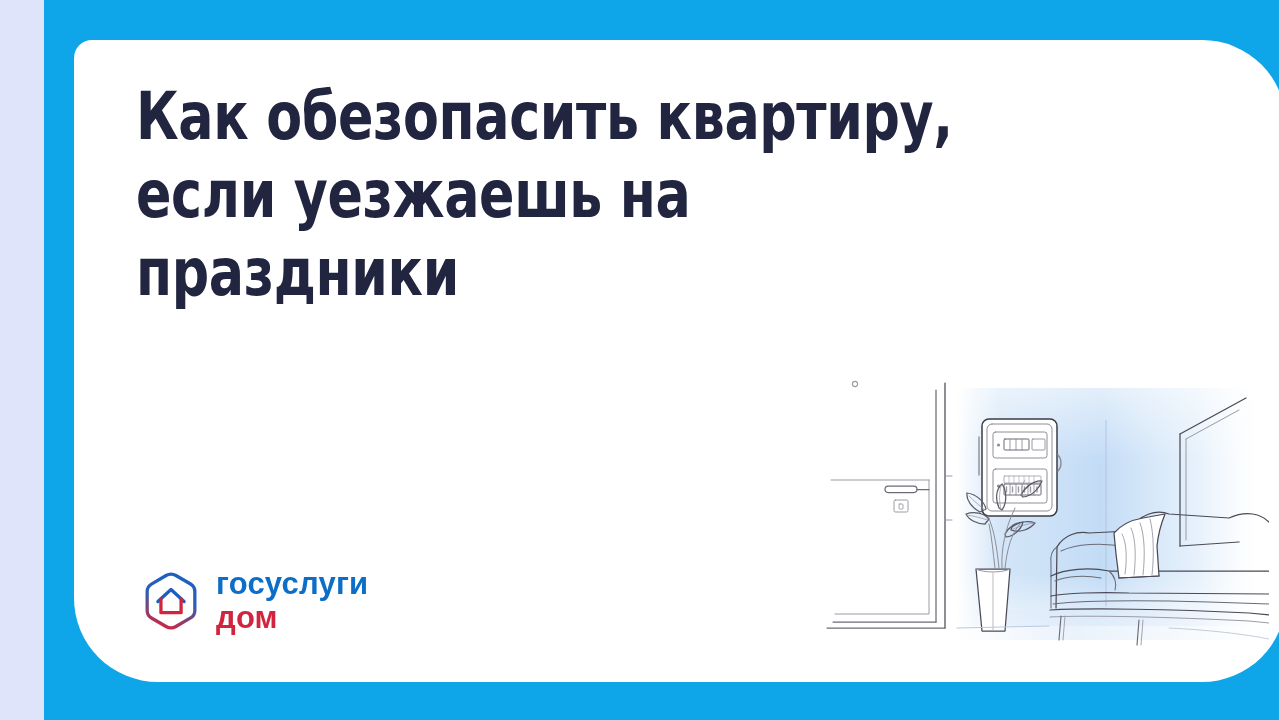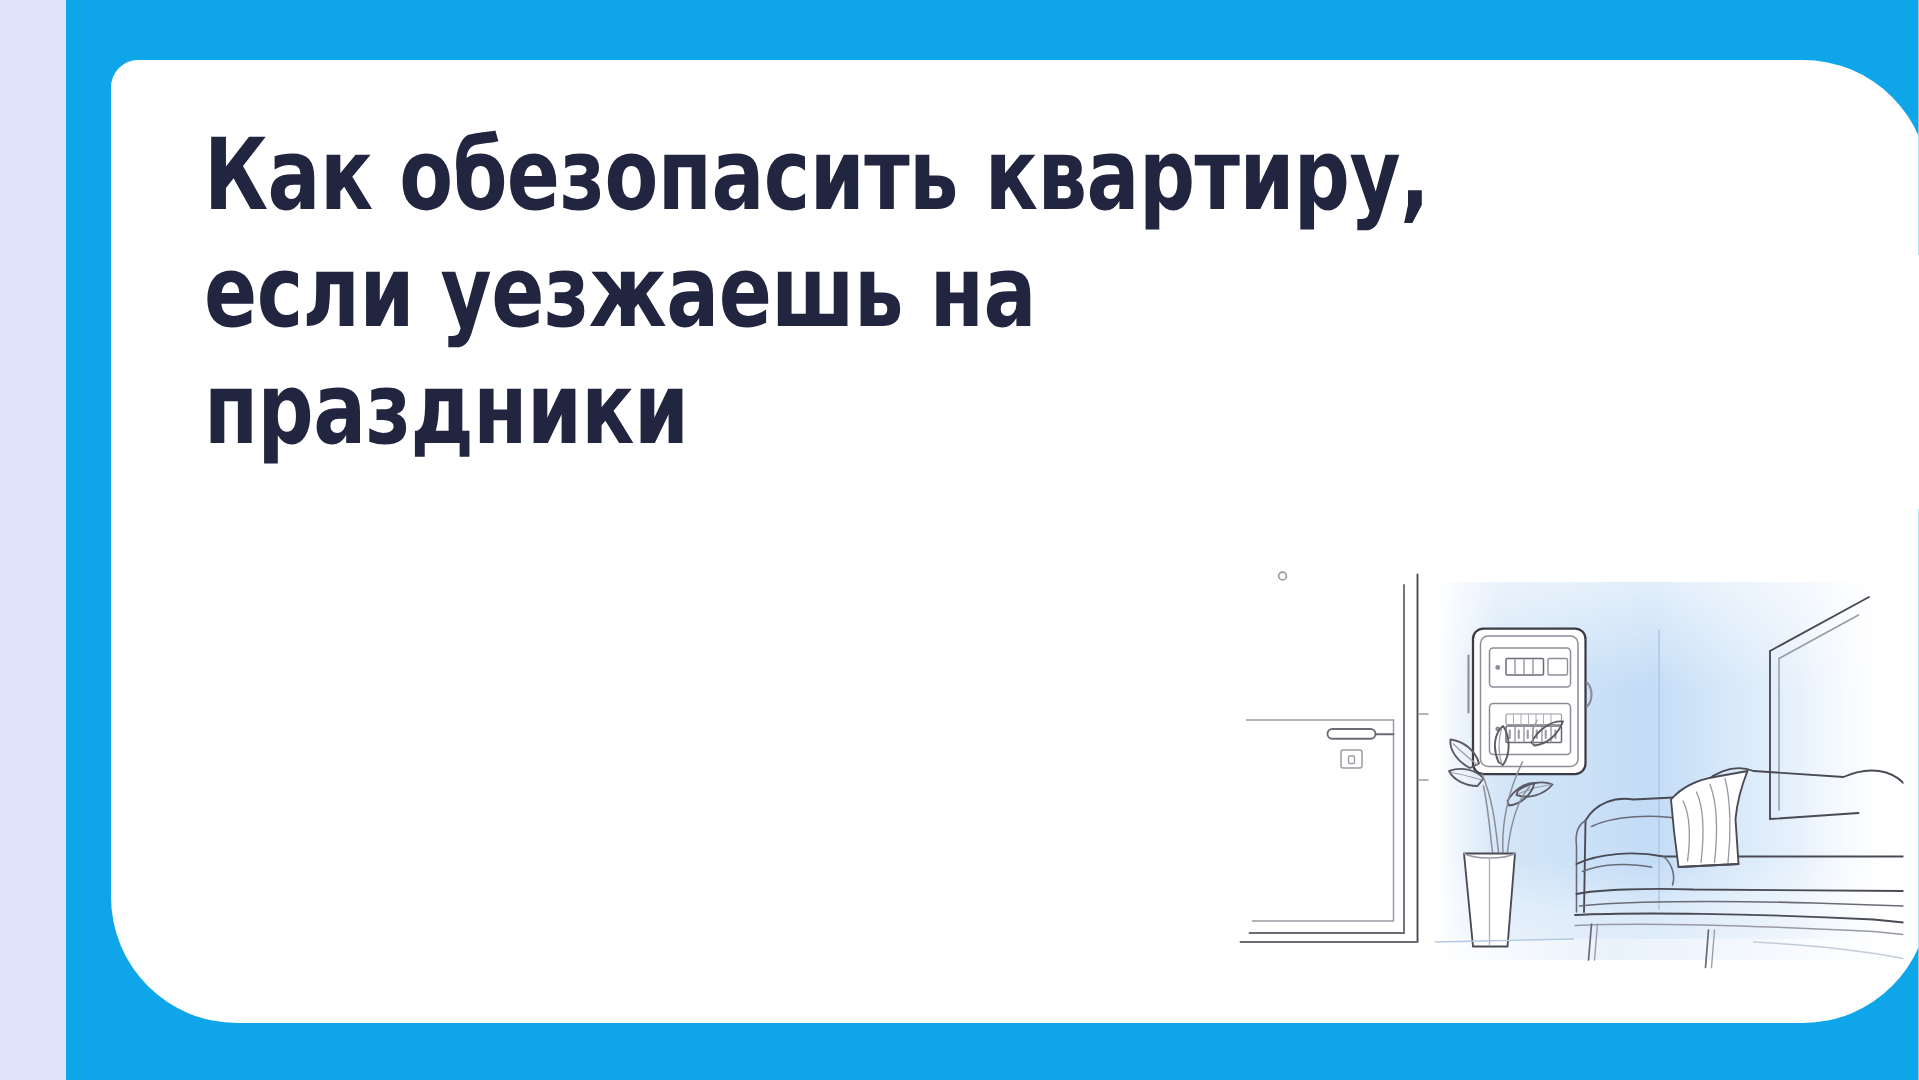--- a/index.html
+++ b/index.html
@@ -82,20 +82,54 @@
 </head>
 <body>
 
 <div id="slide">
 
   <div id="card">
 
     <h1 id="headline">Как обезопасить квартиру,
 если уезжаешь на праздники</h1>
 
+    <div id="logo">
+
+      <svg id="logo-mark" viewBox="0 0 64 64">
+        <defs>
+          <linearGradient id="hexGrad" x1="0.55" y1="0" x2="0.3" y2="1">
+            <stop offset="0%" stop-color="#1d5fc0"></stop>
+            <stop offset="45%" stop-color="#2f5fb4"></stop>
+            <stop offset="100%" stop-color="#d1253f"></stop>
+          </linearGradient>
+        </defs>
+        <path d="M32 4.2
+                 C34.0 4.2 35.6 4.8 37.1 5.7
+                 L52.2 14.5
+                 C55.1 16.2 56.6 18.8 56.6 22.2
+                 L56.6 41.8
+                 C56.6 45.2 55.1 47.8 52.2 49.5
+                 L37.1 58.3
+                 C35.6 59.2 34.0 59.8 32 59.8
+                 C30.0 59.8 28.4 59.2 26.9 58.3
+                 L11.8 49.5
+                 C8.9 47.8 7.4 45.2 7.4 41.8
+                 L7.4 22.2
+                 C7.4 18.8 8.9 16.2 11.8 14.5
+                 L26.9 5.7
+                 C28.4 4.8 30.0 4.2 32 4.2 Z" fill="none" stroke="url(#hexGrad)" stroke-width="3.4"></path>
+        <path d="M18.5 32.6 L32 20.2 L45.5 32.6" fill="none" stroke="#1d5fc0" stroke-width="3.4" stroke-linecap="round" stroke-linejoin="round"></path>
+        <path d="M21.6 29.8 L21.6 44.0 L42.4 44.0 L42.4 29.8" fill="none" stroke="#d1253f" stroke-width="3.4" stroke-linecap="round" stroke-linejoin="round"></path>
+      </svg>
+
+      <div id="logo-words">
+        <span class="logo-line1">госуслуги</span>
+        <span class="logo-line2">дом</span>
+      </div>
+    </div>
 
     <div id="illustration">
       <svg viewBox="0 0 460 340">
         <defs>
           <linearGradient id="wallGrad" x1="0" y1="0" x2="1" y2="0">
             <stop offset="0%" stop-color="#c3dcf5" stop-opacity="0"></stop>
             <stop offset="14%" stop-color="#c3dcf5" stop-opacity="0.75"></stop>
             <stop offset="48%" stop-color="#bcd8f5" stop-opacity="0.95"></stop>
             <stop offset="80%" stop-color="#cfe4f8" stop-opacity="0.55"></stop>
             <stop offset="100%" stop-color="#e8f1fc" stop-opacity="0"></stop>

